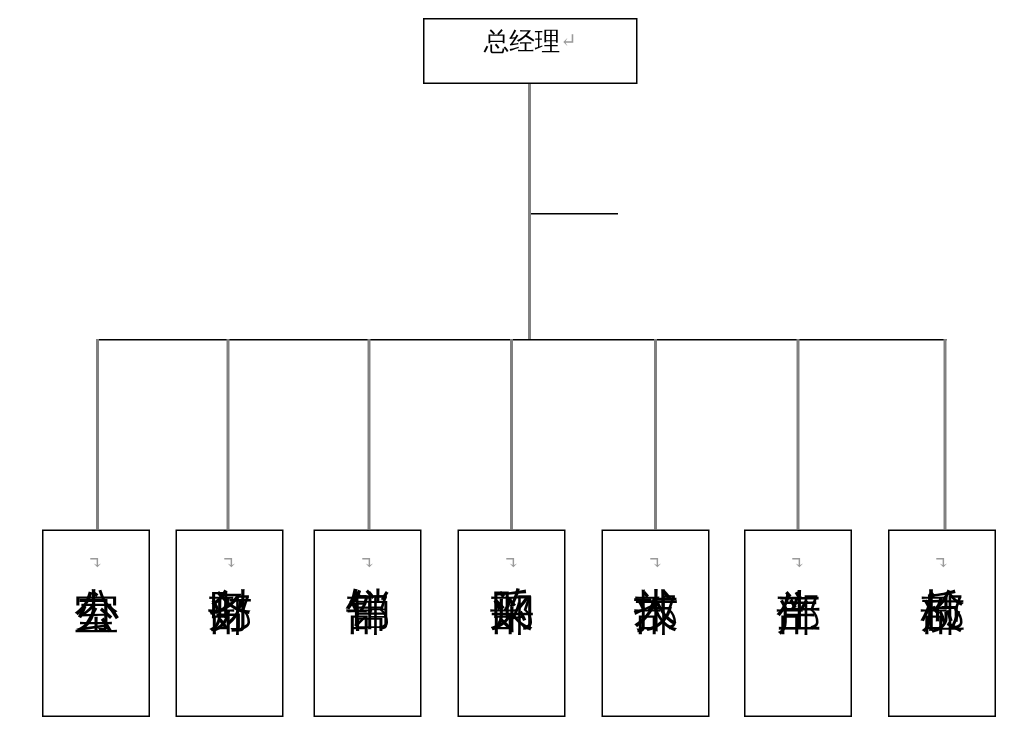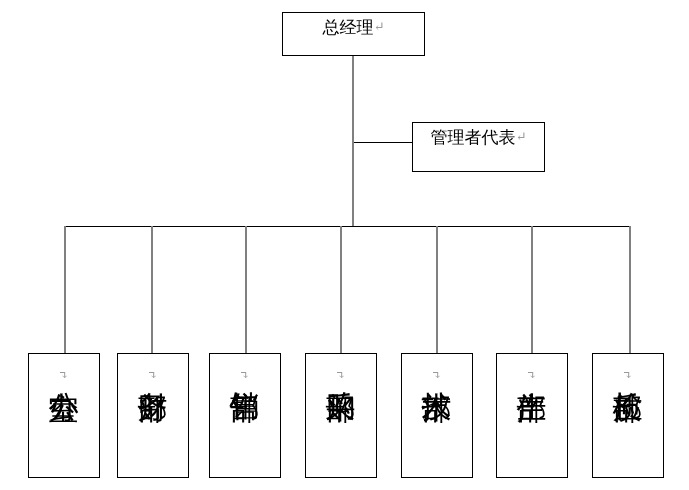--- a/index.html
+++ b/index.html
@@ -134,25 +134,20 @@
   <div class="node-box node-top">
     <div class="h-label">
       <span>总经理</span><span class="pilcrow">↵</span>
     </div>
   </div>
 
   <div class="line-v-gray trunk"></div>
 
   <div class="line-h-black branch-rep"></div>
 
-  <div class="node-box node-rep">
-    <div class="h-label">
-      <span>管理者代表</span><span class="pilcrow">↵</span>
-    </div>
-  </div>
 
   <div class="line-h-black bus"></div>
 
   <div class="line-v-gray drop" style="left:64px;"></div>
   <div class="line-v-gray drop" style="left:151px;"></div>
   <div class="line-v-gray drop" style="left:245px;"></div>
   <div class="line-v-gray drop" style="left:340px;"></div>
   <div class="line-v-gray drop" style="left:436px;"></div>
   <div class="line-v-gray drop" style="left:531px;"></div>
   <div class="line-v-gray drop" style="left:629px;"></div>

